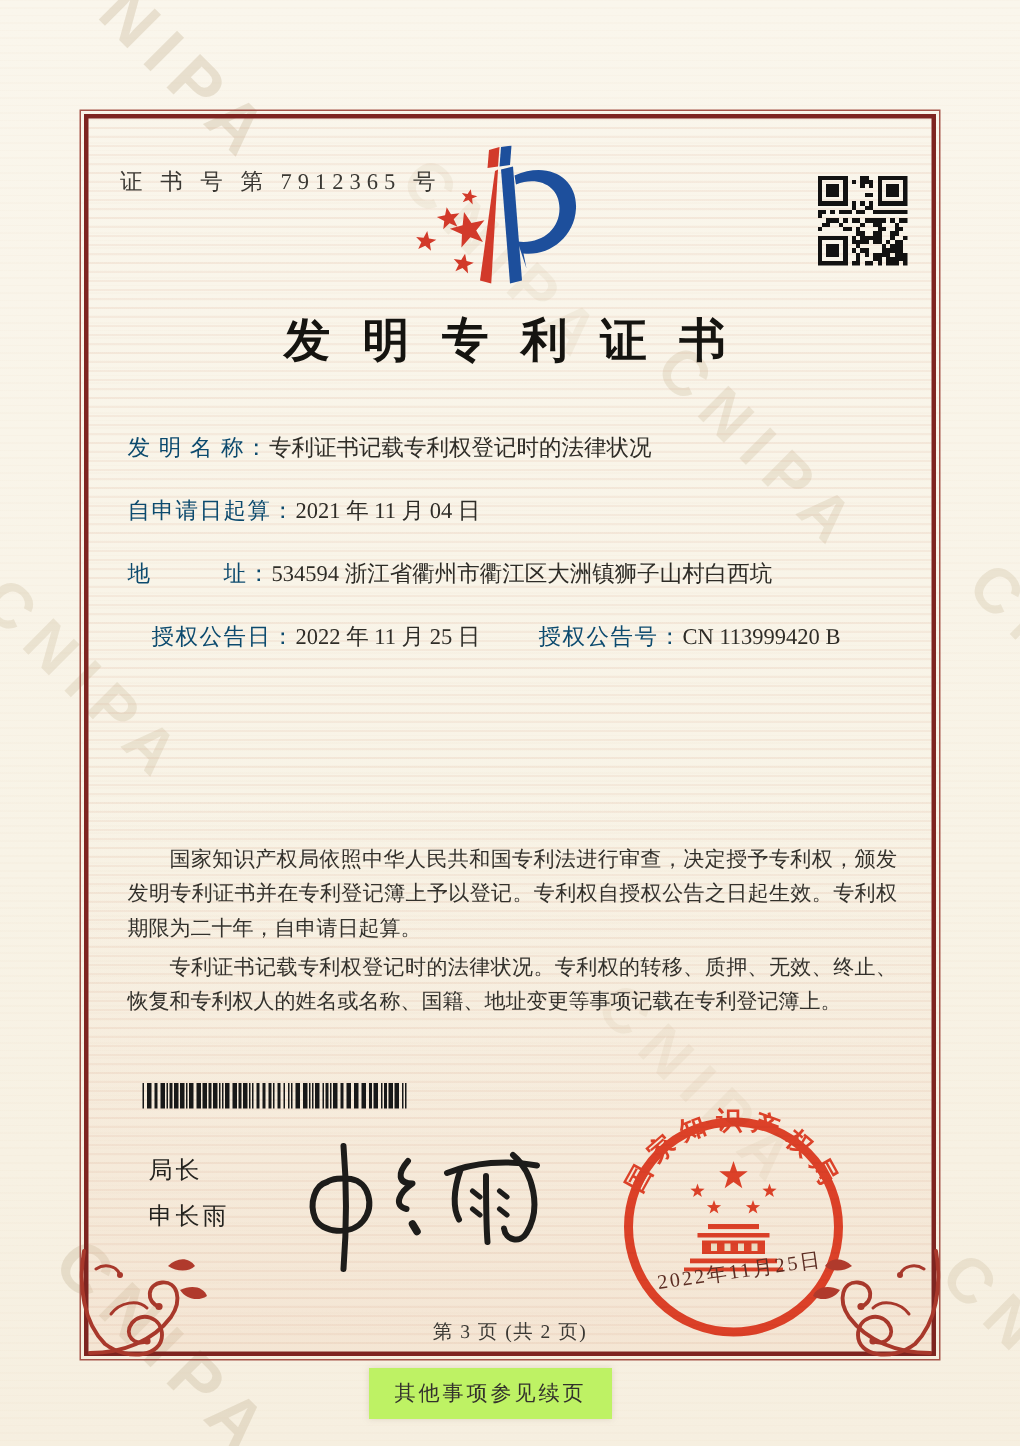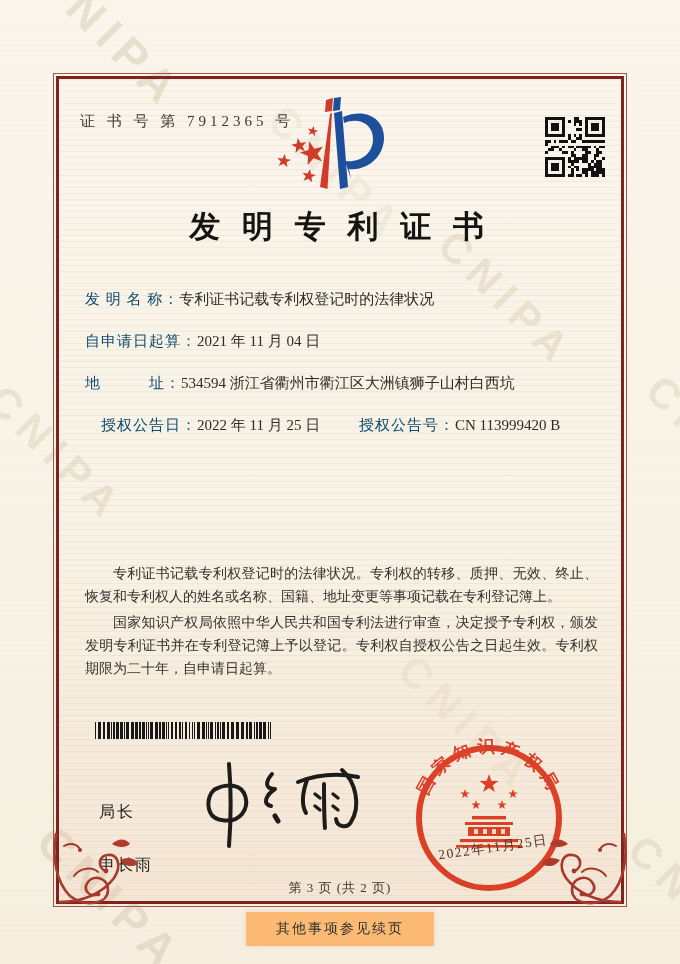--- a/index.html
+++ b/index.html
@@ -57,32 +57,32 @@
     font-size:14px;line-height:23px;text-align:justify;color:#33312c;
   }
   .paras p{margin:0 0 3px 0;text-indent:2em;}
   .barcode{
     position:absolute;left:95px;top:722px;width:180px;height:17px;
     display:flex;align-items:stretch;
   }
   .barcode .bar{background:#181818;}
   .barcode .sp{background:transparent;}
   .director{position:absolute;left:99px;top:770px;font-size:16px;color:#24231f;}
-  .director div{margin-bottom:10px;letter-spacing:2px;margin-top:32px;}
+  .director div{margin-bottom:10px;letter-spacing:2px;}
   .sig-svg{position:absolute;left:188px;top:748px;}
   .seal-svg{position:absolute;left:409px;top:738px;mix-blend-mode:multiply;}
   .qr-svg{position:absolute;left:545px;top:117px;}
   .logo-svg{position:absolute;left:263px;top:97px;}
   .page-num{
     position:absolute;left:53px;top:879px;width:574px;text-align:center;
     font-size:13px;color:#3a3833;letter-spacing:1px;
   }
   .cont-strip{
-    position:absolute;left:246px;top:912px;width:188px;height:34px;
-    background:#fdba74;display:flex;align-items:center;justify-content:center;
+    position:absolute;left:246px;top:912px;width:162px;height:34px;
+    background:#bef264;display:flex;align-items:center;justify-content:center;
     box-shadow:0 0 4px rgba(180,160,140,0.35);
   }
   .cont-note{font-size:14px;color:#33312c;letter-spacing:2px;}
   .flourish{position:absolute;pointer-events:none;}
 </style>
 </head>
 <body>
 
 <div class="page-texture"></div>
 
@@ -352,22 +352,22 @@
   <div class="frow"><span class="lab">发 明 名 称：</span><span class="val">专利证书记载专利权登记时的法律状况</span></div>
   <div class="frow"><span class="lab">自申请日起算：</span><span class="val">2021 年 11 月 04 日</span></div>
   <div class="frow"><span class="lab">地　　　址：</span><span class="val">534594 浙江省衢州市衢江区大洲镇狮子山村白西坑</span></div>
   <div class="frow frow-double">
     <span><span class="lab">授权公告日：</span><span class="val">2022 年 11 月 25 日</span></span>
     <span class="half2"><span class="lab">授权公告号：</span><span class="val">CN 113999420 B</span></span>
   </div>
 </div>
 
 <div class="paras">
+  <p>国家知识产权局依照中华人民共和国专利法进行审查，决定授予专利权，颁发发明专利证书并在专利登记簿上予以登记。专利权自授权公告之日起生效。专利权期限为二十年，自申请日起算。</p>
   <p>专利证书记载专利权登记时的法律状况。专利权的转移、质押、无效、终止、恢复和专利权人的姓名或名称、国籍、地址变更等事项记载在专利登记簿上。</p>
-  <p>国家知识产权局依照中华人民共和国专利法进行审查，决定授予专利权，颁发发明专利证书并在专利登记簿上予以登记。专利权自授权公告之日起生效。专利权期限为二十年，自申请日起算。</p>
 </div>
 
 <div class="barcode" id="barcode">
     <div class="bar" style="width:1px"></div>
     <div class="sp" style="width:2px"></div>
     <div class="bar" style="width:3px"></div>
     <div class="sp" style="width:2px"></div>
     <div class="bar" style="width:2px"></div>
     <div class="sp" style="width:2px"></div>
     <div class="bar" style="width:3px"></div>

